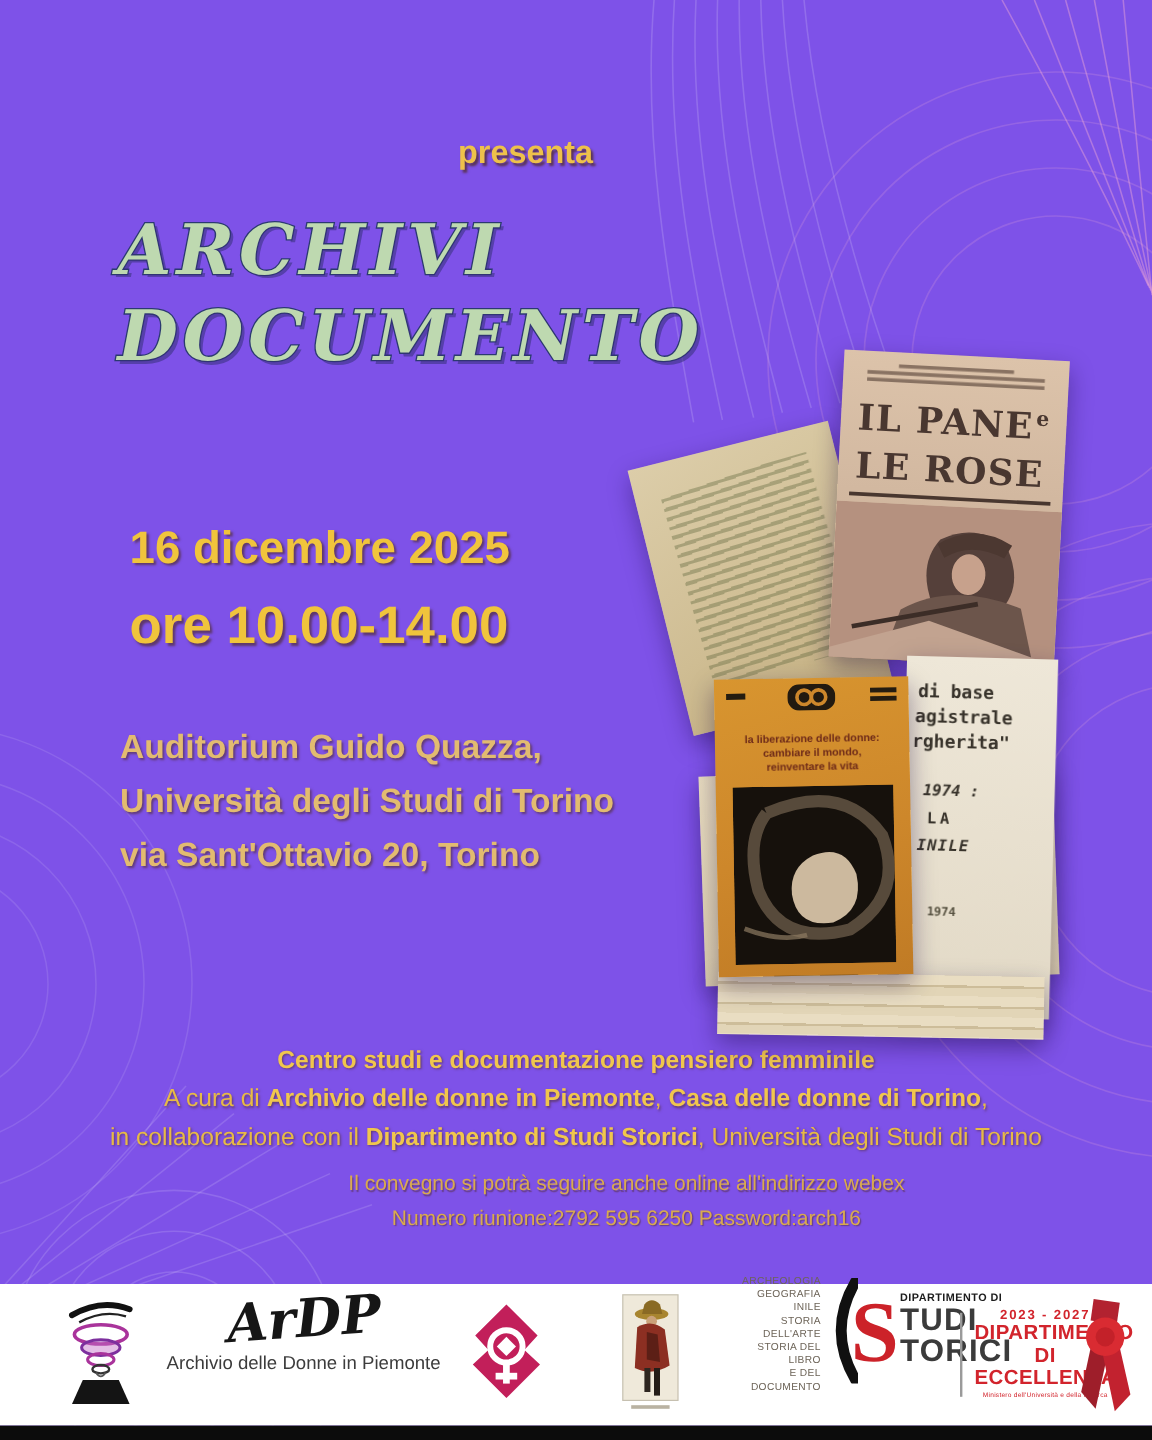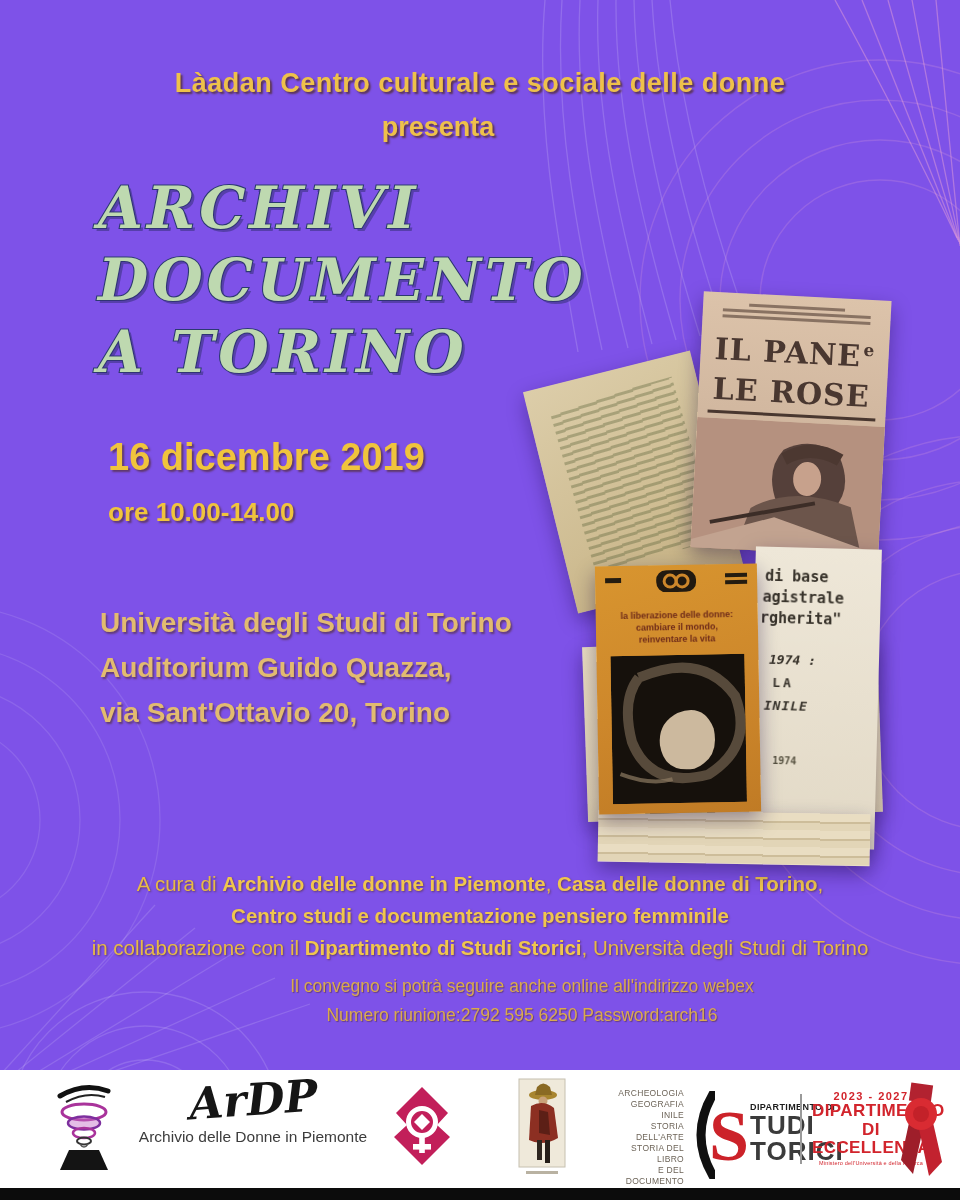--- a/index.html
+++ b/index.html
@@ -20,21 +20,21 @@
   
   .title{left:98px;top:172px;width:620px;font-family:"DejaVu Serif","Liberation Serif",serif;
          font-style:italic;font-weight:700;font-size:58px;letter-spacing:4px;
          color:#bed9b0;line-height:72px;
          -webkit-text-stroke:2.2px #2b3a70;paint-order:stroke fill;
          text-shadow:3px 3px 0 rgba(52,48,120,.55);}
 
   
   .date-line{left:108px;top:436px;font-size:38px;font-weight:800;color:#f0c43c;
              text-shadow:2px 2px 2px rgba(70,35,5,.55);}
-  .time-line{left:108px;top:497px;font-size:26px;font-weight:800;color:#f0c43c;
+  .time-line{left:108px;top:497px;font-size:44px;font-weight:800;color:#f0c43c;
              text-shadow:2px 2px 2px rgba(70,35,5,.55);}
   .venue{left:100px;top:600px;font-size:28px;font-weight:700;color:#e2bb70;line-height:45px;
          text-shadow:1.5px 1.5px 2px rgba(70,35,5,.5);}
 
   
   .doc{position:absolute;box-shadow:0 8px 20px rgba(25,8,60,.4);}
   .booklet-left{left:548px;top:368px;width:172px;height:228px;transform:rotate(-14deg);
                 background:linear-gradient(160deg,#dccda9 0%,#cfbd93 60%,#c2ad7f 100%);z-index:1;}
   .booklet-left .scribbles{position:absolute;left:14%;top:10%;width:74%;height:74%;
       background:repeating-linear-gradient(177deg,rgba(0,0,0,0) 0 5px,rgba(92,100,58,.38) 5px 8px);
@@ -88,21 +88,21 @@
   
   .footer{left:0;top:1070px;width:960px;height:118px;background:#ffffff;z-index:10;}
   .blackbar{left:0;top:1188px;width:960px;height:12px;background:#0c0c0c;z-index:11;}
   .ardp{left:128px;top:1076px;width:250px;text-align:center;z-index:12;}
   .ardp-sig{font-family:"DejaVu Serif","Liberation Serif",serif;font-style:italic;font-weight:700;
             font-size:44px;color:#161616;transform:rotate(-4deg);display:inline-block;line-height:48px;}
   .ardp-cap{font-size:15.5px;color:#3c3c3c;margin-top:4px;}
   .logo-funnel{left:52px;top:1080px;z-index:12;}
   .logo-venus{left:382px;top:1086px;z-index:12;}
   .logo-figure{left:518px;top:1078px;z-index:12;}
-  .storici{left:602px;top:1082px;z-index:12;display:flex;align-items:center;}
+  .storici{left:602px;top:1056px;z-index:12;display:flex;align-items:center;}
   .st-fields{width:82px;text-align:right;font-size:8.5px;line-height:11px;color:#6d6458;
              letter-spacing:.3px;margin-right:5px;margin-top:6px;}
   .st-crescent{margin-right:-6px;}
   .st-main{display:flex;align-items:flex-start;}
   .st-s{font-size:72px;font-weight:800;color:#cc2229;line-height:84px;margin-top:2px;
         font-family:"Liberation Serif",serif;}
   .st-right{margin-left:1px;margin-top:10px;}
   .st-dept{font-size:9px;font-weight:800;color:#1c1c1c;letter-spacing:.4px;}
   .st-word{font-size:26px;font-weight:800;color:#3b3b3b;line-height:26px;letter-spacing:1px;}
   .st-div{left:800px;top:1094px;width:2px;height:70px;background:#9a9a9a;z-index:12;}
@@ -156,35 +156,33 @@
         <path d="M0,1085 L195,928"></path>
       <path d="M0,1095 L235,952"></path>
         <path d="M0,1103 L275,978"></path>
       <path d="M0,1110 L310,1004"></path>
       <circle cx="145" cy="1128" r="68"></circle>
         <circle cx="145" cy="1128" r="102"></circle>
         <circle cx="145" cy="1128" r="136"></circle>
     </g>
   </svg>
 
-  <div class="abs org-line">Làadan Centro culturale e sociale delle donne</div>
   <div class="abs presents">presenta</div>
 
   <div class="abs title">
     <div>ARCHIVI</div>
     <div>DOCUMENTO</div>
-    <div>A TORINO</div>
-  </div>
-
-  <div class="abs date-line">16 dicembre 2019</div>
+  </div>
+
+  <div class="abs date-line">16 dicembre 2025</div>
   <div class="abs time-line">ore 10.00-14.00</div>
 
   <div class="abs venue">
+    <div>Auditorium Guido Quazza,</div>
     <div>Università degli Studi di Torino</div>
-    <div>Auditorium Guido Quazza,</div>
     <div>via Sant'Ottavio 20, Torino</div>
   </div>
 
   <div>
 
     <div class="doc booklet-left">
       <div class="scribbles"></div>
     </div>
 
     <div class="doc pane-rose">
@@ -242,22 +240,22 @@
         <rect width="134" height="148" fill="#16110c"></rect>
         <path d="M28,22 Q92,-4 124,42 Q142,92 96,120 Q38,134 20,86 Q10,44 28,22" fill="none" stroke="#6d5e4b" stroke-width="10" opacity="0.75"></path>
         <path d="M66,58 q26,-10 36,16 q6,30 -20,40 q-30,4 -34,-24 q-2,-22 18,-32" fill="#ccb99e"></path>
         <path d="M8,118 q30,12 52,6" fill="none" stroke="#8d7b62" stroke-width="4" opacity="0.7"></path>
       </svg>
       <div class="ob-foot"></div>
     </div>
   </div>
 
   <div class="abs credits">
+    <div><b>Centro studi e documentazione pensiero femminile</b></div>
     <div><span>A cura di </span><b>Archivio delle donne in Piemonte</b><span>, </span><b>Casa delle donne di Torino</b><span>,</span></div>
-    <div><b>Centro studi e documentazione pensiero femminile</b></div>
     <div><span>in collaborazione con il </span><b>Dipartimento di Studi Storici</b><span>, Università degli Studi di Torino</span></div>
   </div>
 
   <div class="abs online">
     <div>Il convegno si potrà seguire anche online all'indirizzo webex</div>
     <div>Numero riunione:2792 595 6250 Password:arch16</div>
   </div>
 
   <div class="abs footer"></div>
 

